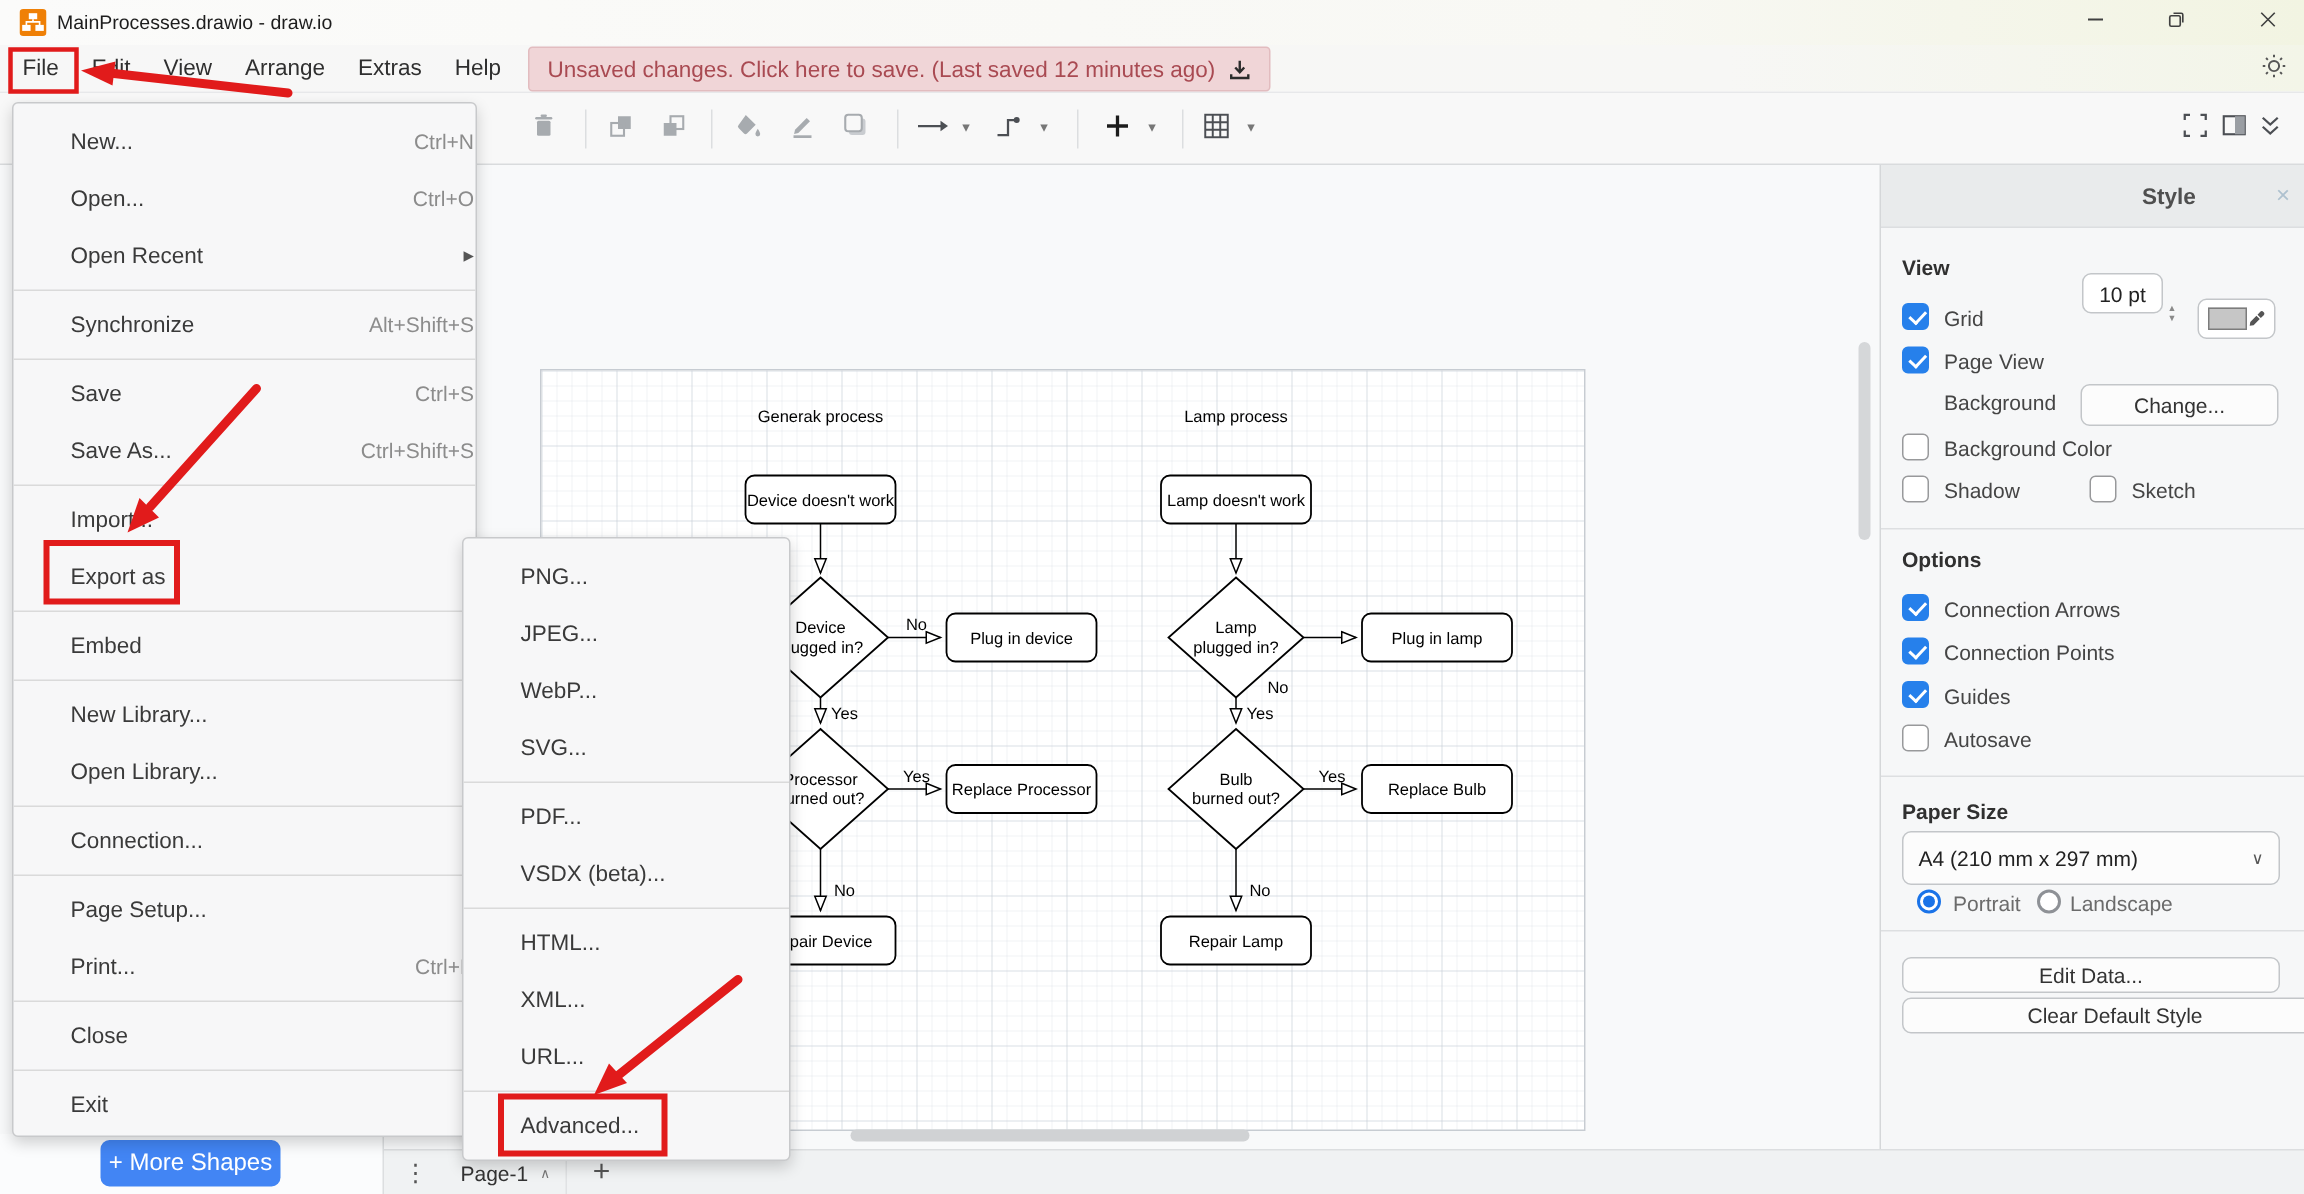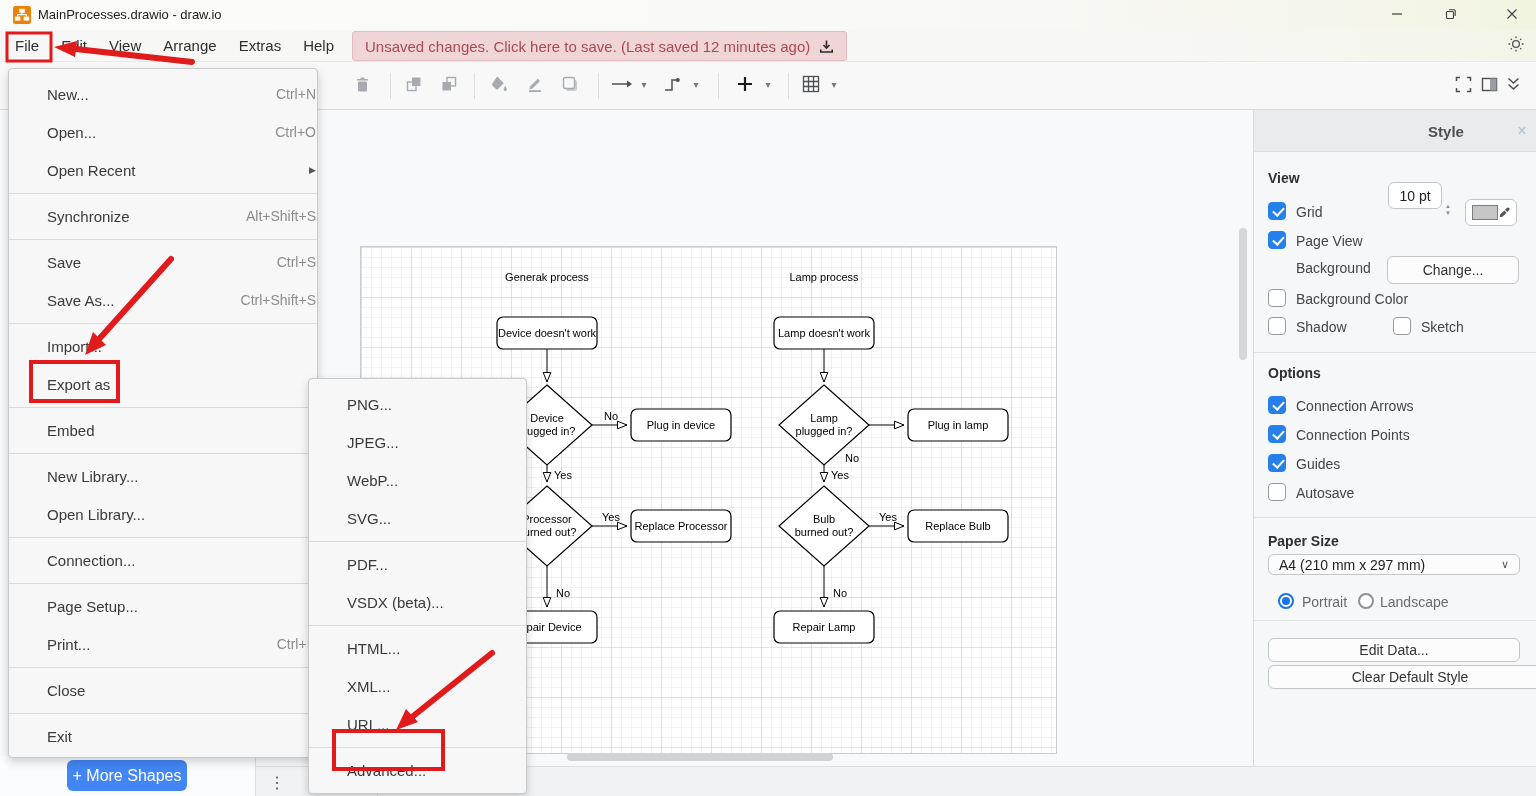--- a/index.html
+++ b/index.html
@@ -48,21 +48,21 @@
     background-size:50px 50px,50px 50px,10px 10px,10px 10px; }
   .flow-svg { position:absolute; left:360px; top:136px; width:697px; height:508px; }
   .flow-svg text { font-family:"Liberation Sans",sans-serif; font-size:11px; fill:#000; text-anchor:middle; }
   .vscroll { position:absolute; left:1239px; top:118px; width:8px; height:132px; background:#d5d7d9; border-radius:4px; }
   .hscroll { position:absolute; left:567px; top:643px; width:266px; height:8px; background:#d0d2d4; border-radius:4px; }
 
   
   .menu-pop { position:absolute; background:#f7f7f8; border:1px solid #c8c9cb; border-radius:4px;
     box-shadow:0 4px 10px rgba(0,0,0,0.18); padding:6px 0 2px 0; z-index:20; }
   #file-menu { left:8px; top:68px; width:310px; }
-  #export-submenu { left:308px; top:358px; width:219px; z-index:21; padding:6px 0 4px 0;margin-top:20px; }
+  #export-submenu { left:308px; top:358px; width:219px; z-index:21; padding:6px 0 4px 0; }
   .mi { height:38px; display:flex; align-items:center; padding:0 1px 0 38px; position:relative; }
   .mi-label { font-size:15px; color:#3a3a3a; flex:1; white-space:nowrap; }
   .mi-short { font-size:14px; color:#8c8c8c; white-space:nowrap; }
   .mi-caret { font-size:9px; color:#555; }
   .msep { height:1px; background:#dadada; margin:3.5px 0; }
 
   
   .panel { position:absolute; left:1253px; top:110px; width:283px; height:656px;
     background:#f6f7f8; border-left:1px solid #d5d7d9; }
   .panel-tabs { position:absolute; left:0; top:0; width:283px; height:42px; background:#e9ebec;
@@ -475,21 +475,21 @@
   <div class="cbx on" style="left:14px;top:315px;"></div>
   <div class="plabel" style="left:42px;top:317px;">Connection Points</div>
   <div class="cbx on" style="left:14px;top:344px;"></div>
   <div class="plabel" style="left:42px;top:346px;">Guides</div>
   <div class="cbx" style="left:14px;top:373px;"></div>
   <div class="plabel" style="left:42px;top:375px;">Autosave</div>
 
   <div class="pdivider" style="top:407px;"></div>
 
   <div class="sec-head" style="left:14px;top:423px;">Paper Size</div>
-  <div class="pselect" style="left:14px;top:444px;width:252px;height:21px;">
+  <div class="pselect" style="left:14px;top:444px;width:252px;height:36px;">
     <span>A4 (210 mm x 297 mm)</span>
     <span style="font-size:11px;color:#555;">∨</span>
   </div>
   <div class="radio on" style="left:24px;top:483px;"></div>
   <div class="plabel" style="left:48px;top:484px;color:#6b6b6b;">Portrait</div>
   <div class="radio" style="left:104px;top:483px;"></div>
   <div class="plabel" style="left:126px;top:484px;color:#6b6b6b;">Landscape</div>
 
   <div class="pdivider" style="top:510px;"></div>
 

